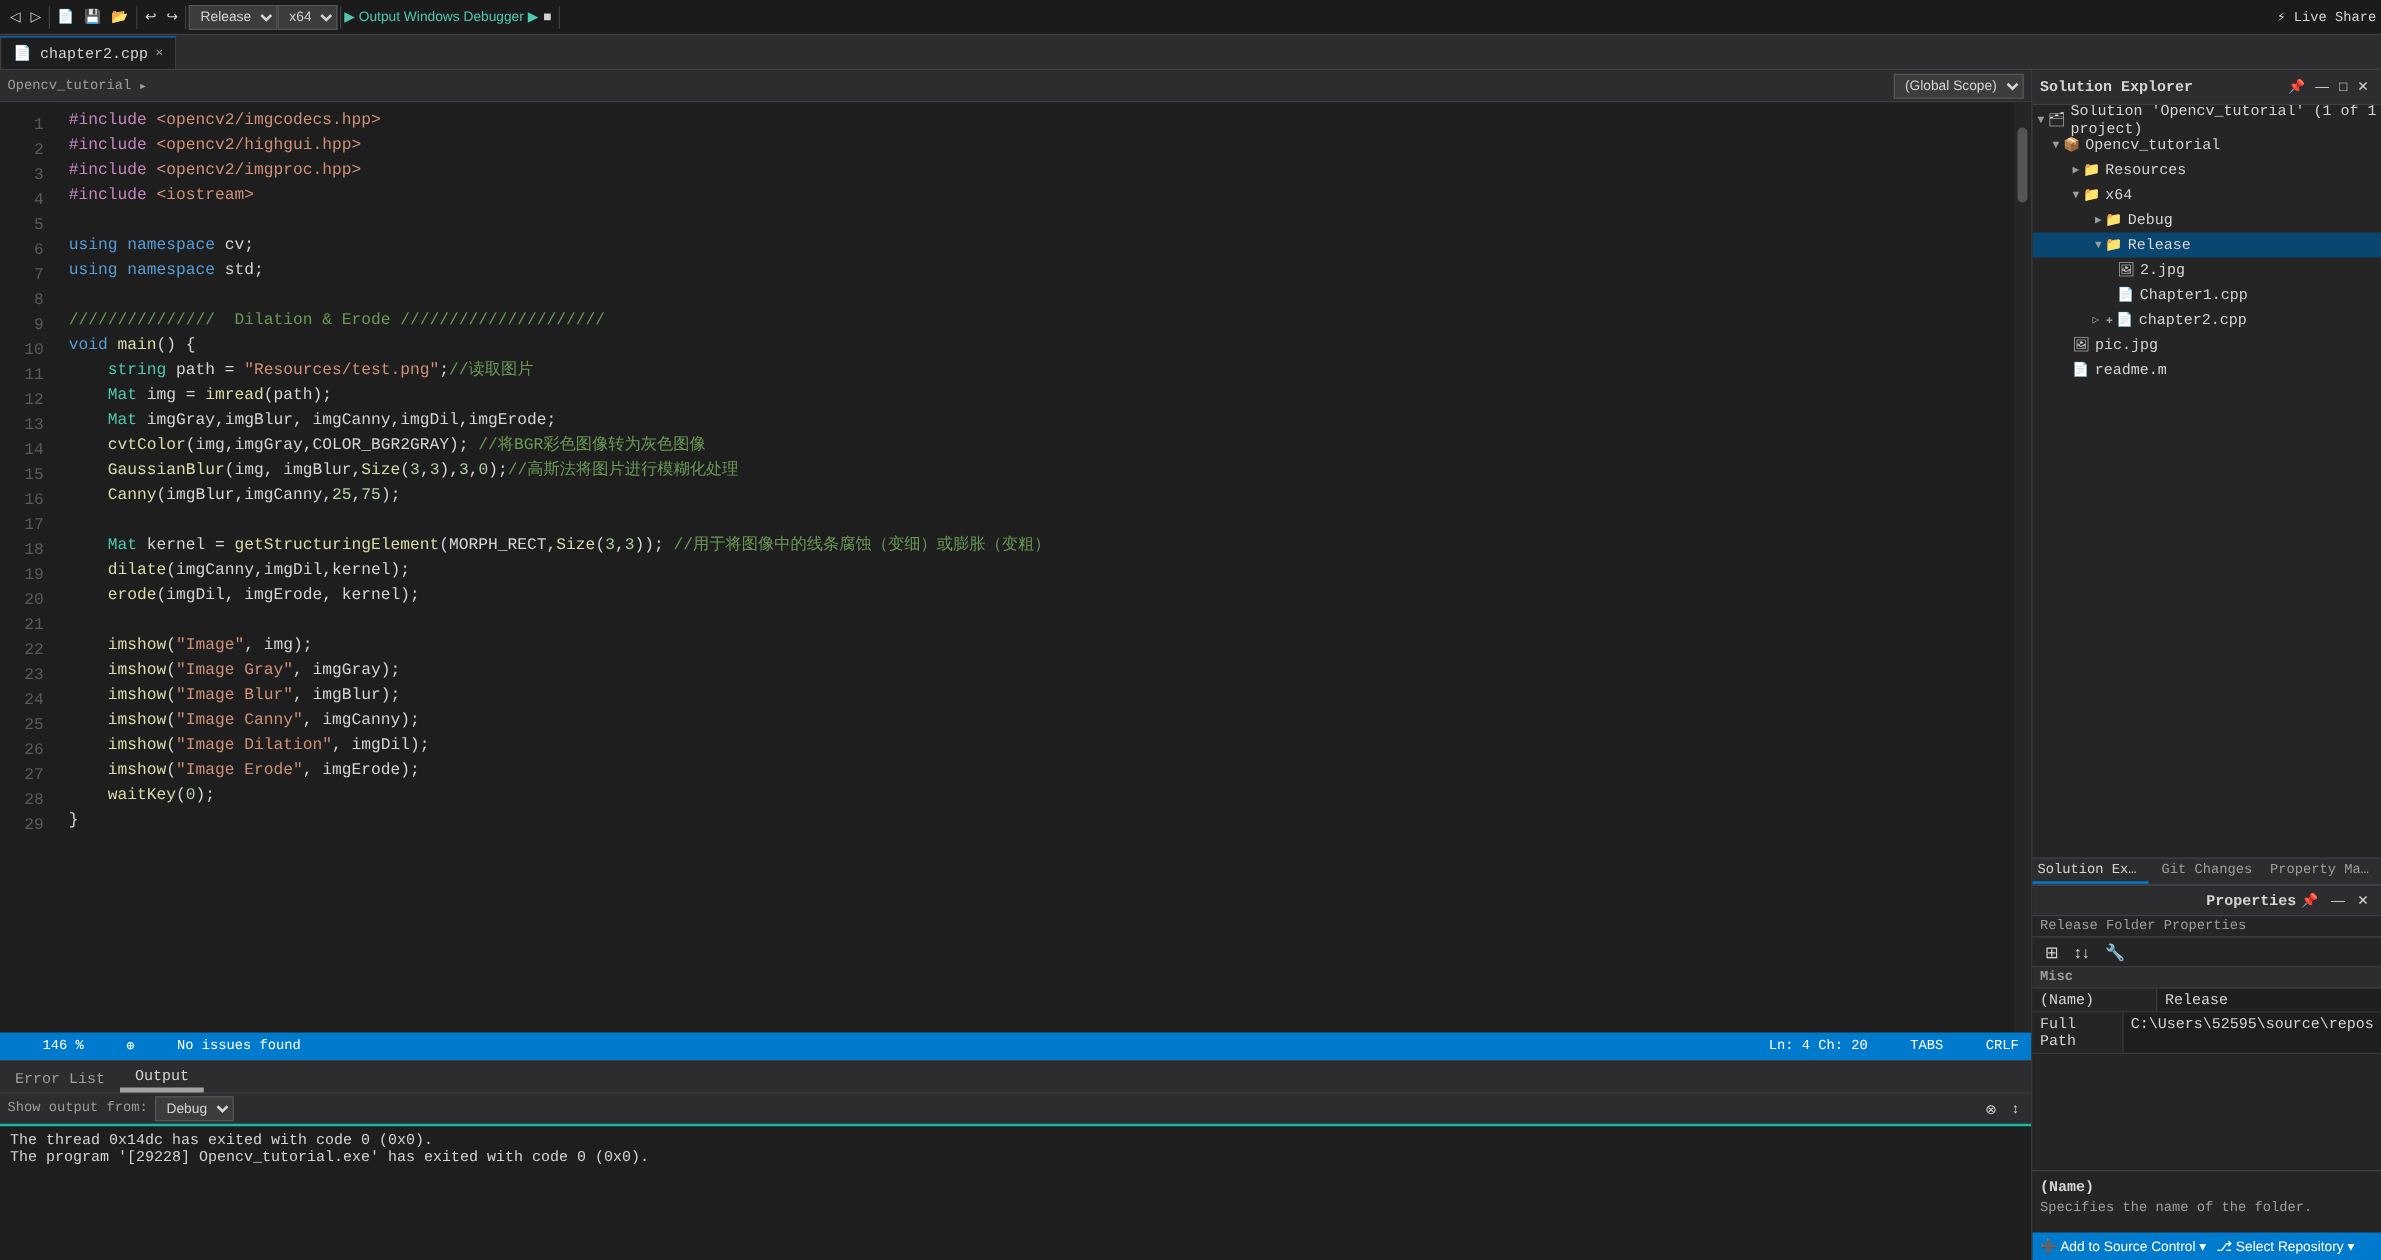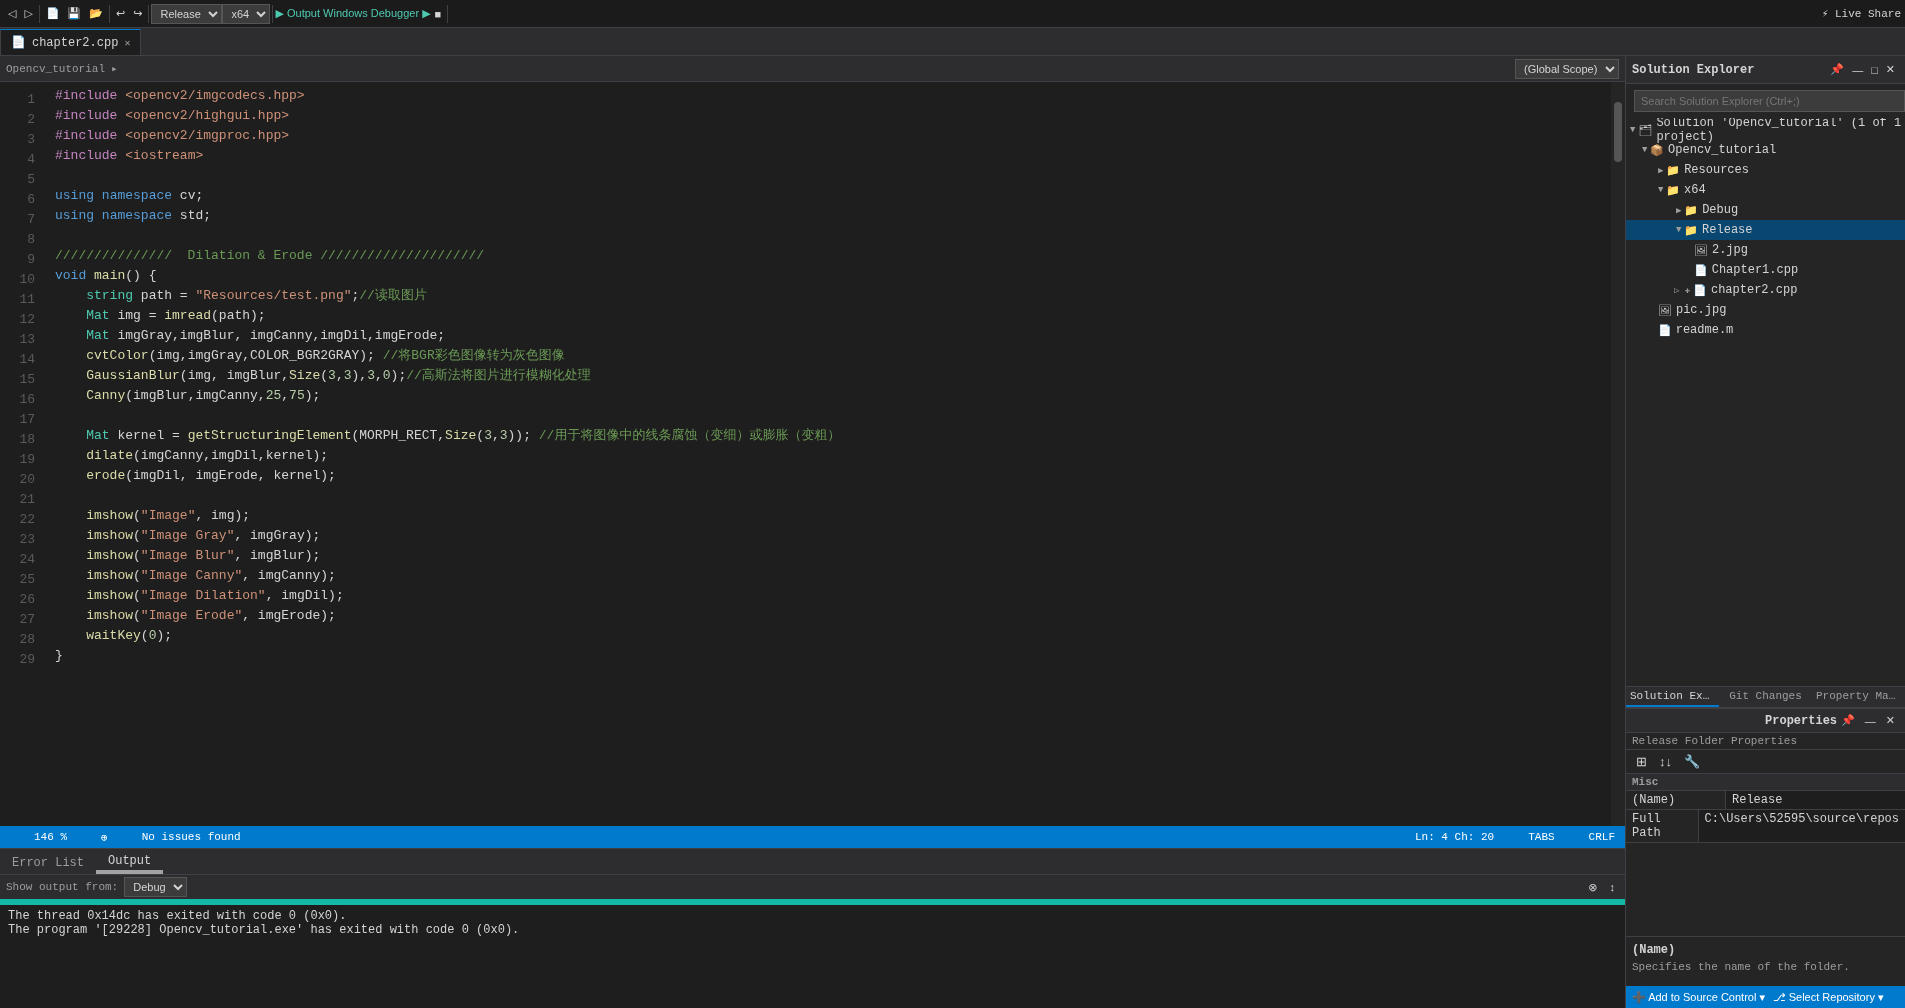--- a/index.html
+++ b/index.html
@@ -36,21 +36,21 @@
     #status-bar { background: #007acc; height: 22px; display: flex; align-items: center; padding: 0 10px; gap: 10px; flex-shrink: 0; }
     .status-item { font-size: 11px; color: white; margin-left: 24px; }
     .status-left { display: flex; gap: 10px; align-items: center; }
     .status-right { margin-left: auto; display: flex; gap: 10px; align-items: center; }
 
     
     #bottom-panel { height: 160px; display: flex; flex-direction: column; background: #1e1e1e; border-top: 1px solid #3f3f46; flex-shrink: 0; }
     #bottom-tabs { display: flex; background: #2d2d30; height: 26px; align-items: flex-end; border-bottom: 1px solid #3f3f46; }
     .bottom-tab { padding: 2px 12px; font-size: 12px; color: #9d9d9d; cursor: pointer; height: 22px; display: flex; align-items: center; }
     .bottom-tab.active { color: #d4d4d4; border-bottom: 4px solid #a3a3a3; }
-    #output-header { display: flex; align-items: center; padding: 2px 6px; gap: 6px; background: #2d2d30; border-bottom: 6px solid #14b8a6; }
+    #output-header { display: flex; align-items: center; padding: 2px 6px; gap: 6px; background: #2d2d30; border-bottom: 2px solid #14b8a6; }
     .output-label { font-size: 11px; color: #9d9d9d; }
     #show-output-dropdown { background: #3c3c3c; border: 1px solid #555; color: #d4d4d4; font-size: 11px; padding: 1px 4px; height: 20px; }
     #output-content { flex: 1; padding: 4px 8px; font-size: 12px; color: #d4d4d4; overflow-y: auto; }
 
     
     #right-panel { width: 280px; display: flex; flex-direction: column; background: #252526; border-left: 1px solid #3f3f46; flex-shrink: 0; }
     #solution-explorer { flex: 1; overflow: hidden; display: flex; flex-direction: column; }
     #se-toolbar { background: #2d2d30; height: 28px; display: flex; align-items: center; padding: 0 6px; border-bottom: 1px solid #3f3f46; }
     #se-title { font-size: 12px; font-weight: bold; color: #d4d4d4; flex: 1; }
     #se-search { background: #3c3c3c; border: 1px solid #555; color: #d4d4d4; font-size: 11px; padding: 2px 6px; width: 100%; height: 22px; margin: 4px; }
@@ -254,23 +254,20 @@
 
   <div id="right-panel">
     <div id="solution-explorer">
       <div id="se-toolbar">
         <span id="se-title">Solution Explorer</span>
         <button class="toolbar-btn">📌</button>
         <button class="toolbar-btn">—</button>
         <button class="toolbar-btn">□</button>
         <button class="toolbar-btn">✕</button>
       </div>
-      <div style="padding:2px 4px;">
-        <input id="se-search" placeholder="Search Solution Explorer (Ctrl+;)" style="">
-      </div>
       <div id="se-tree">
 
         <div class="tree-item">
           <span class="tree-indent" style="width:4px;"></span>
           <span class="tree-arrow">▼</span>
           <span class="tree-icon">🗂</span>
           <span class="tree-label">Solution 'Opencv_tutorial' (1 of 1 project)</span>
         </div>
 
         <div class="tree-item">

